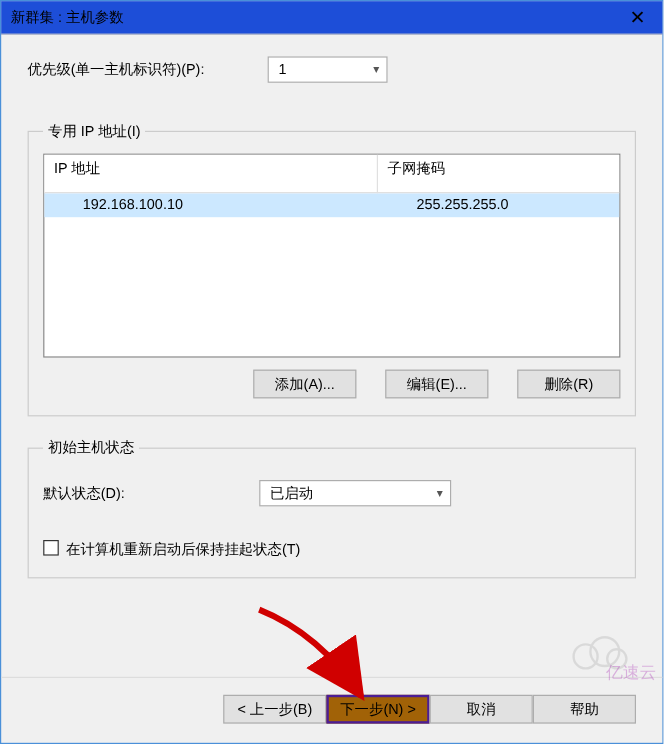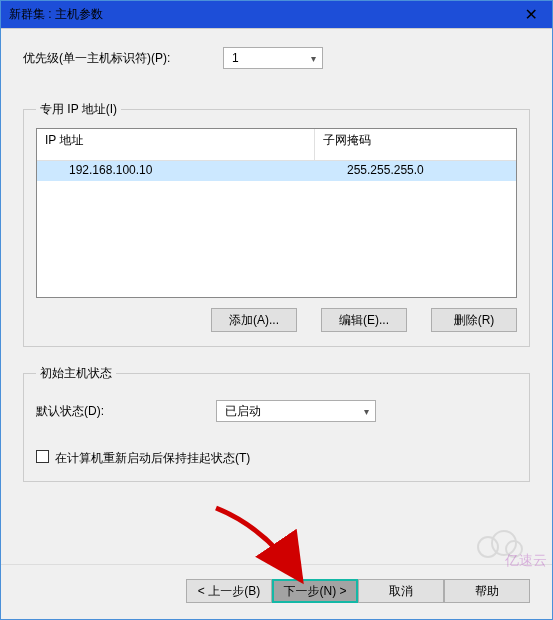--- a/index.html
+++ b/index.html
@@ -143,22 +143,22 @@
       border: 1px solid #333;
       background: #fff;
     }
     .footer {
       border-top: 1px solid #ddd;
       padding: 14px 22px 16px 22px;
       display: flex;
       justify-content: flex-end;
     }
     .btn.primary {
-      border: 2px solid #14b8a6;
-      background: #a3a3a3;
+      border: 2px solid #4c1d95;
+      background: #a16207;
     }
     .watermark {
       position: absolute;
       right: 0;
       bottom: 48px;
       width: 110px;
       height: 56px;
       opacity: 0.25;
       pointer-events: none;
       display: flex;

